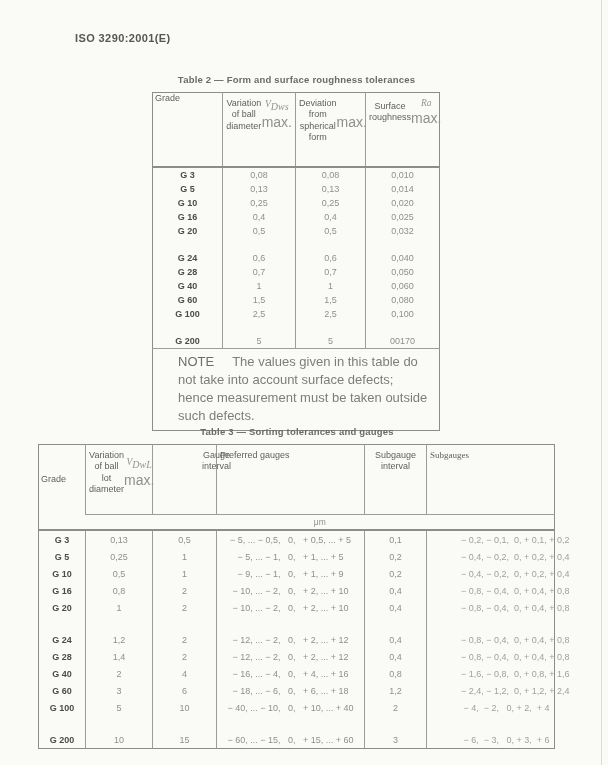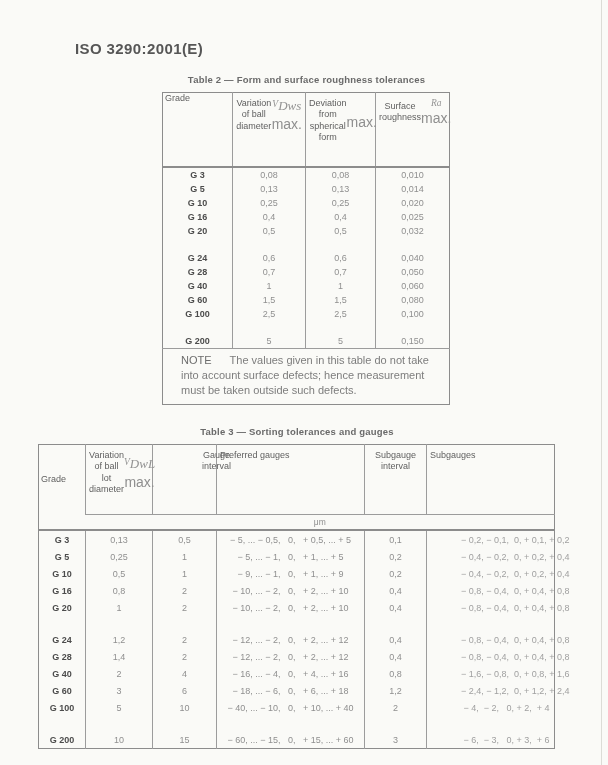--- a/index.html
+++ b/index.html
@@ -3,56 +3,56 @@
 <meta charset="utf-8">
 <style>
   html,body{margin:0;padding:0;}
   body{
     width:608px;height:765px;position:relative;overflow:hidden;
     background:#fafaf7;
     font-family:"Liberation Sans", sans-serif;
     color:#5a5a5a;
   }
   .page-edge{position:absolute;right:6px;top:0;width:1px;height:765px;background:#dcdcd6;}
-  .page-header{position:absolute;left:35px;top:40px;font-size:15px;font-weight:bold;color:#565656;letter-spacing:.4px;padding-left:40px;}
+  .page-header{position:absolute;left:35px;top:32px;font-size:11px;font-weight:bold;color:#565656;letter-spacing:.4px;padding-left:40px;}
   .tblwrap{position:absolute;}
-  #t2wrap{left:162px;top:74px;width:289px;}
+  #t2wrap{left:152px;top:74px;width:289px;}
   #t3wrap{left:38px;top:426px;width:518px;}
   .tbl-title{text-align:center;font-size:9.5px;font-weight:bold;color:#6a6a6a;margin:0 0 7px 0;letter-spacing:.2px;}
   table{border-collapse:collapse;table-layout:fixed;border:1.5px solid #8c8c8c;background:transparent;}
   .t2{width:287px;}
   .t3{width:516px;}
   td{padding:0 2px;border-left:1px solid #9c9c9c;}
   td:first-child{border-left:none;}
   
   .hc{vertical-align:top;text-align:center;font-size:9px;color:#5f5f5f;}
   .hflex{display:flex;flex-direction:row;justify-content:space-between;align-items:center;height:100%;box-sizing:border-box;padding:5px 1px 3px 1px;}
   .hcenter{display:flex;align-items:center;height:100%;}
   .hlabel{line-height:1.25;}
   .sym{font-family:"Liberation Serif", serif;font-style:italic;color:#949494;font-size:9.5px;}
-  .sym sub{font-size:13px;}
+  .sym sub{font-size:10px;}
   .hmax{color:#8f8f8f;font-size:14px;margin-top:2px;}
   tr.headrow td{border-bottom:2px solid #8c8c8c;}
   .t2 tr.headrow{height:74px;}
   .t3 tr.headrow{height:70px;}
   .t3 tr.headrow td.gradespan{border-bottom:2px solid #8c8c8c;}
   .t3 tr.umrow td{border-top:1px solid #9c9c9c;border-bottom:2px solid #8c8c8c;height:14px;
       text-align:center;font-size:8.5px;color:#8f8f8f;}
   
   tr.r td{text-align:center;vertical-align:middle;font-size:9px;}
   .t2 tr.r td{height:14px;}
   .t3 tr.r td{height:17px;}
   td.gradecell{font-weight:bold;color:#4c4c4c;font-size:9px;}
   td.val{color:#8f8f8f;}
   td.pre{white-space:pre;font-size:8.3px;color:#8f8f8f;}
   td.fade{color:#a0a0a0;padding-left:34px;}
   tr.gap td{height:13px;}
   .t3 tr.gap td{height:15px;}
   tr.noterow td{border-top:1px solid #9c9c9c;text-align:left;vertical-align:top;
-      padding:4px 7px 5px 18px;font-size:11px;color:#7d7d7d;line-height:1.4;}
+      padding:4px 7px 5px 25px;font-size:13px;color:#7d7d7d;line-height:1.4;}
   .note-label{display:inline-block;margin-right:18px;color:#6d6d6d;}
 </style>
 </head>
 <body>
 
 <div class="page-edge"></div>
 
 <div class="page-header">ISO 3290:2001(E)</div>
 
 <div class="tblwrap" id="t2wrap">
@@ -165,21 +165,21 @@
     <tr class="gap">
           <td></td>
           <td></td>
           <td></td>
           <td></td>
         </tr>
     <tr class="r">
           <td class="gradecell">G 200</td>
           <td class="val">5</td>
           <td class="val">5</td>
-          <td class="val">0,150</td>
+          <td class="val">00170</td>
         </tr>
     <tr class="noterow">
       <td colspan="4">
         <span class="note-label">NOTE</span><span>The values given in this table do not take into account surface defects; hence measurement must be taken outside such defects.</span>
       </td>
     </tr>
   </tbody>
     </table>
 </div>
 
@@ -221,21 +221,21 @@
               <span class="hlabel">Preferred gauges</span>
               <span></span>
             </div>
       </td>
       <td class="hc" style="border-bottom:none;">
         <div class="hflex">
               <span class="hlabel">Subgauge interval</span>
               <span></span>
             </div>
       </td>
-      <td class="hc" style="border-bottom:none;">
+      <td class="hc" style="border-bottom:none;font-family:Liberation Serif, serif;">
         <div class="hflex">
               <span class="hlabel">Subgauges</span>
               <span></span>
             </div>
       </td>
     </tr>
     <tr class="umrow">
       <td colspan="5">μm</td>
     </tr>
     <tr class="r">

